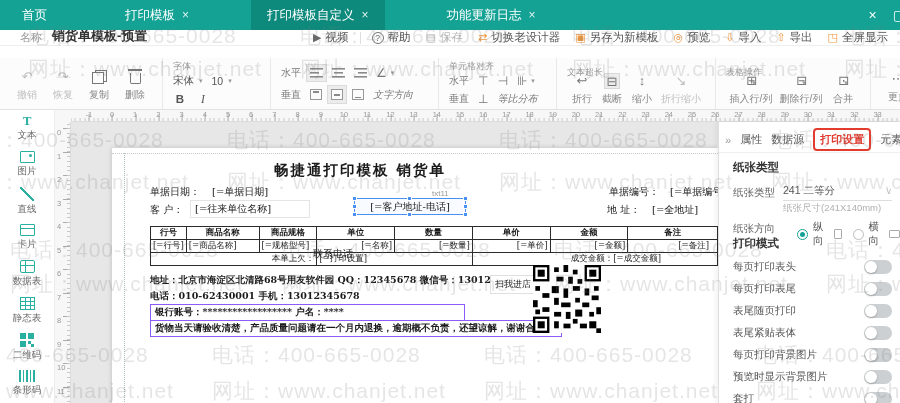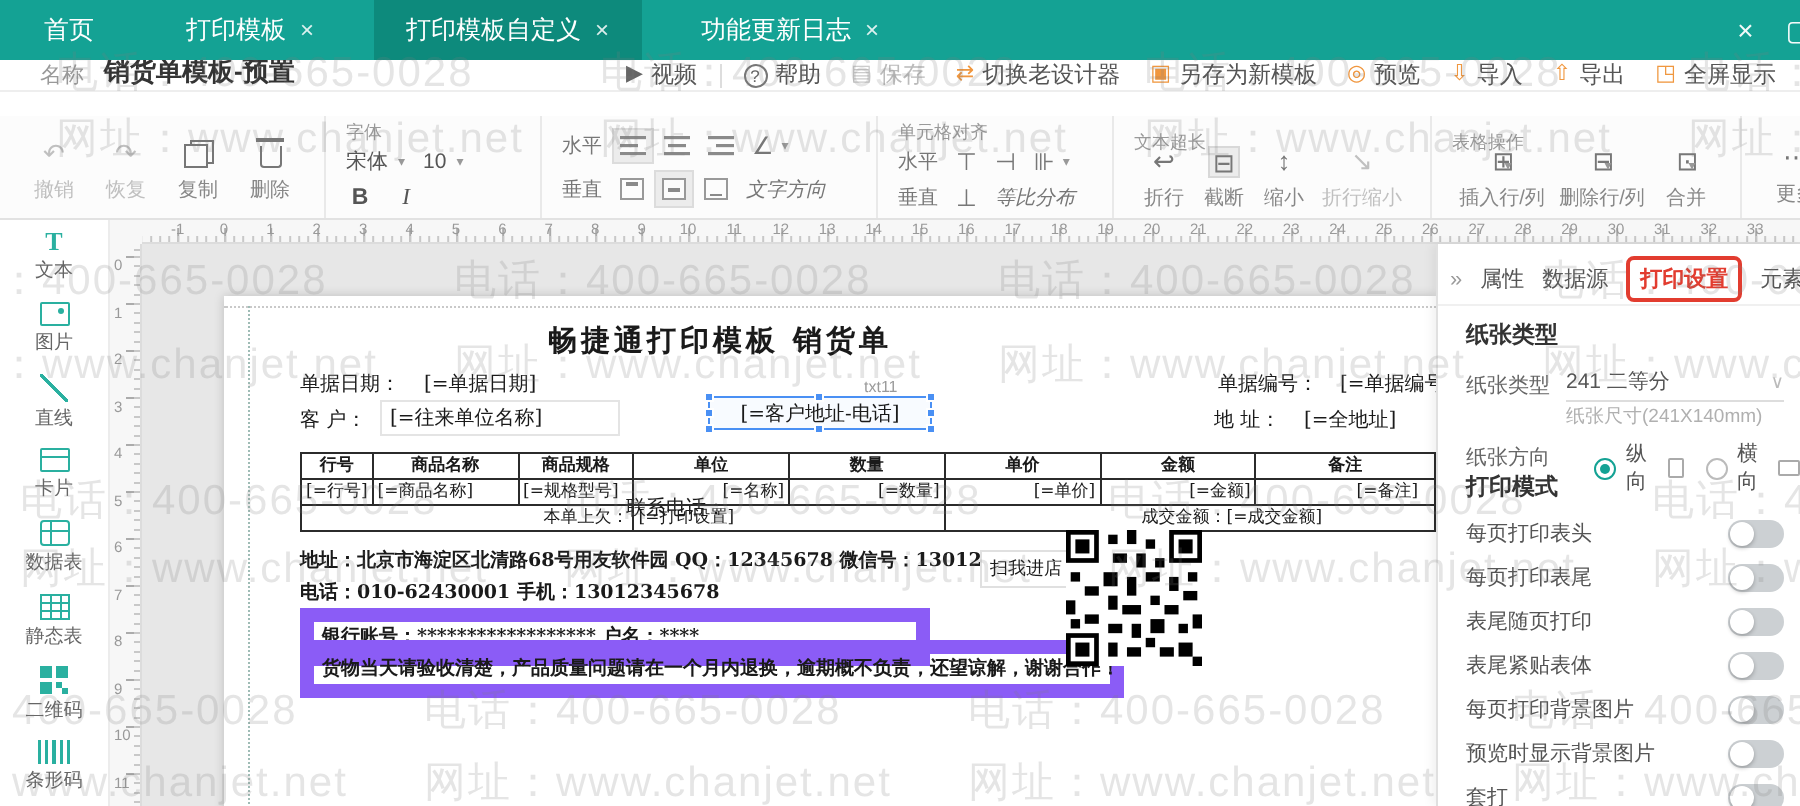--- a/index.html
+++ b/index.html
@@ -1,21 +1,21 @@
 <!DOCTYPE html>
 <html><head>
 <meta charset="utf-8">
 <style>
   *{margin:0;padding:0;box-sizing:border-box;}
   html,body{width:900px;height:403px;overflow:hidden;}
   body{font-family:"Liberation Sans","DejaVu Sans",sans-serif;background:#fff;}
   #app{position:relative;width:900px;height:403px;overflow:hidden;background:#fff;}
 
   
-  .topbar{position:absolute;left:0;top:0;right:0;height:30px;background:#14a294;display:flex;align-items:stretch;color:#fff;z-index:5;}
+  .topbar{position:absolute;left:0;top:0;right:0;height:30px;background:#14a294;display:flex;align-items:stretch;color:#fff;z-index:5;gap:32px;}
   .tb-tab{display:flex;align-items:center;gap:7px;padding:0 16px;font-size:12.5px;cursor:pointer;margin-right:14px;white-space:nowrap;}
   .tb-tab.home{margin-left:6px;}
   .tb-tab.active{background:#0d8a7c;}
   .tb-x{font-size:12px;opacity:.85;line-height:1;}
   .tb-right{margin-left:auto;display:flex;align-items:center;gap:16px;padding-right:2px;}
   .tb-win{font-size:14px;opacity:.95;}
   .tb-win.half{margin-right:-8px;}
 
   
   .namebar{position:absolute;left:0;top:30px;right:0;height:16px;background:#fff;border-bottom:1px solid #eee;display:flex;align-items:flex-end;z-index:4;}
@@ -101,21 +101,21 @@
   .hd{position:absolute;width:5px;height:5px;background:#4a90f4;border:1px solid #fff;}
   .hd.nw{left:-3px;top:-3px;} .hd.n{left:50%;margin-left:-3px;top:-3px;} .hd.ne{right:-3px;top:-3px;}
   .hd.w{left:-3px;top:50%;margin-top:-3px;} .hd.e{right:-3px;top:50%;margin-top:-3px;}
   .hd.sw{left:-3px;bottom:-3px;} .hd.s{left:50%;margin-left:-3px;bottom:-3px;} .hd.se{right:-3px;bottom:-3px;}
   .sel-tag{position:absolute;left:320px;top:41px;font-size:8px;color:#9a9a9a;font-family:"Liberation Sans","DejaVu Sans",sans-serif;}
   .dtab{position:absolute;left:38px;top:78px;border-collapse:collapse;table-layout:fixed;font-size:8.5px;}
   .dtab td,.dtab th{border:1px solid #2b2b2b;padding:0 2px;height:13px;font-weight:400;overflow:hidden;white-space:nowrap;}
   .dtab th{text-align:center;font-weight:700;}
   .dtab .ctr{text-align:center;padding-left:44px;} .dtab .lft{text-align:left;} .dtab .rgt{text-align:right;}
   .ftline{position:absolute;left:38px;font-size:9.5px;font-weight:600;white-space:nowrap;}
-  .ftbox{border:7px solid #8b5cf6;padding:1px 4px;}
+  .ftbox{border:1px solid #8b5cf6;padding:1px 4px;}
   .qr-label{position:absolute;left:378px;top:127px;font-size:9px;border:1px solid #e0e0e0;padding:2px 4px;background:#fff;}
   .qr{position:absolute;left:421px;top:117px;width:68px;height:68px;}
 
   
   .panel{position:absolute;right:0;top:122px;width:182px;bottom:0;background:#fff;border-left:1px solid #e0e0e0;box-shadow:-2px 0 5px rgba(0,0,0,.06);z-index:4;overflow:hidden;}
   .p-tabs{position:absolute;left:0;right:0;top:5px;height:26px;display:flex;align-items:center;gap:9px;padding-left:6px;font-size:11px;color:#555;border-bottom:1px solid #f0f0f0;white-space:nowrap;}
   .p-collapse{color:#9a9a9a;font-size:11px;cursor:pointer;}
   .p-tab{cursor:pointer;}
   .p-tab.hl{color:#e23c2f;border:2px solid #e23c2f;border-radius:4px;padding:2px 5px;font-weight:700;}
   .p-sec{position:absolute;left:14px;font-size:11.5px;color:#333;font-weight:700;}

